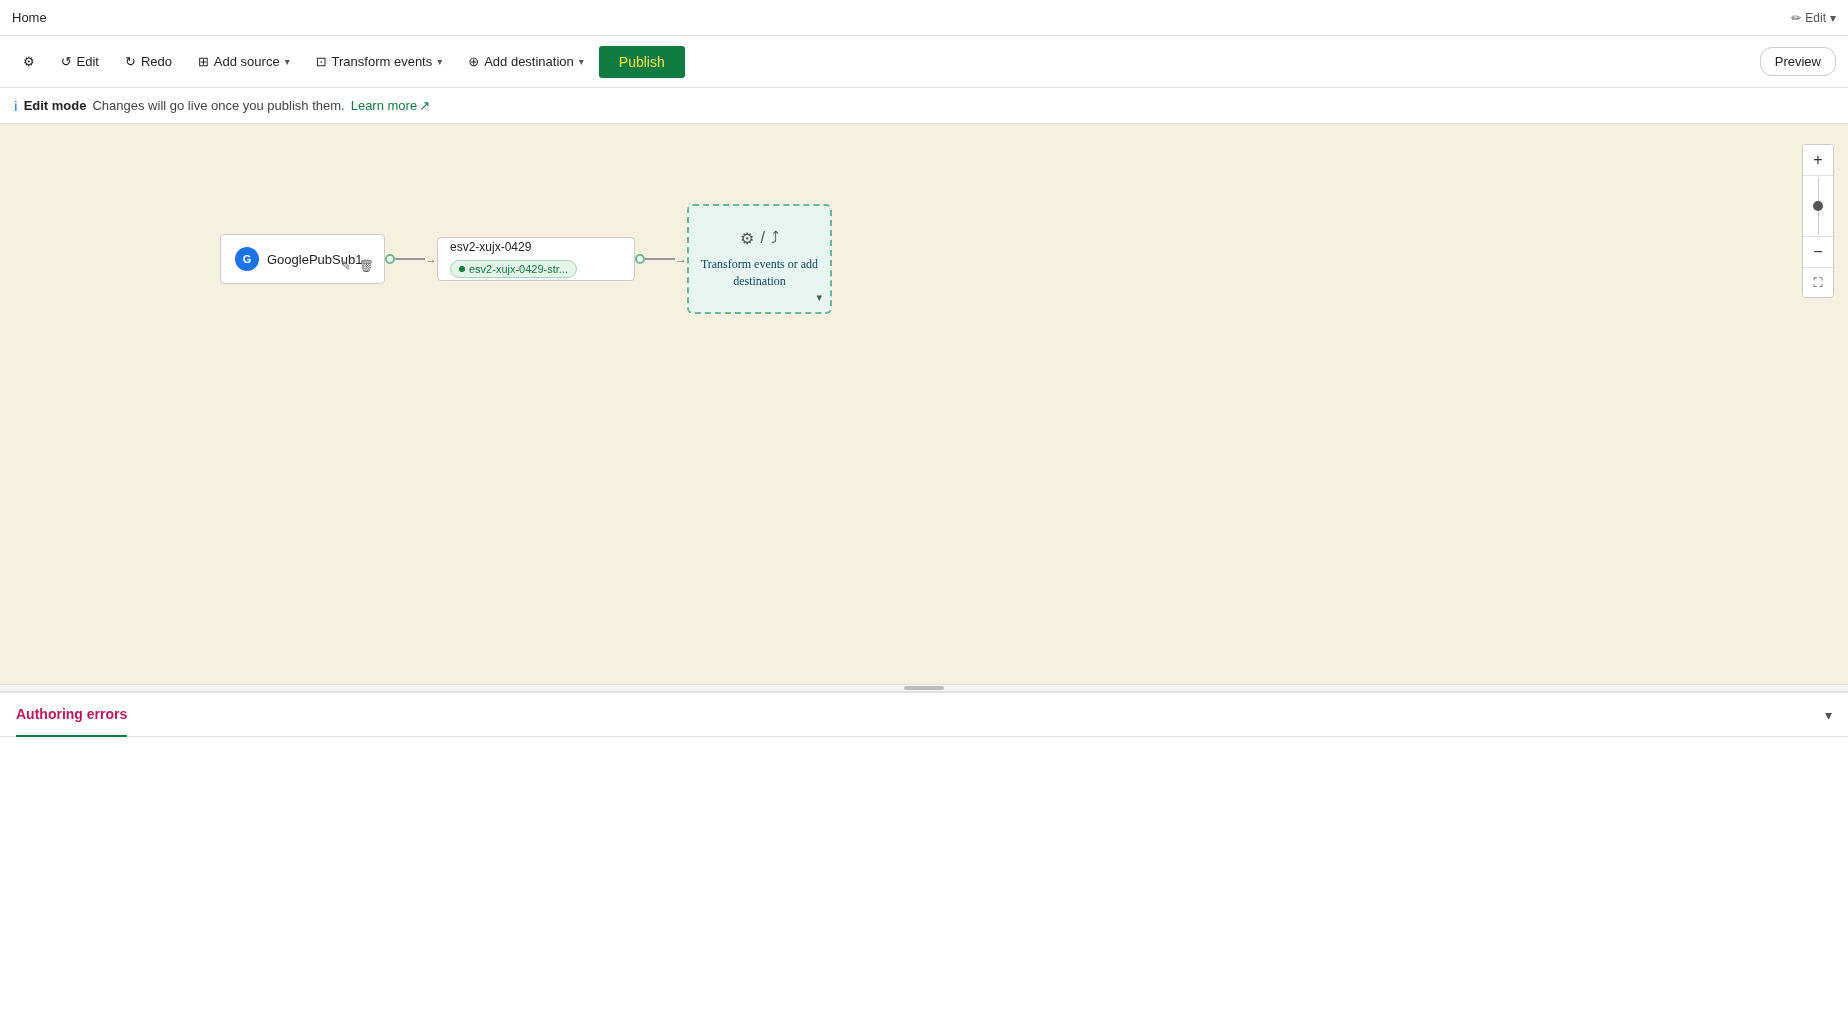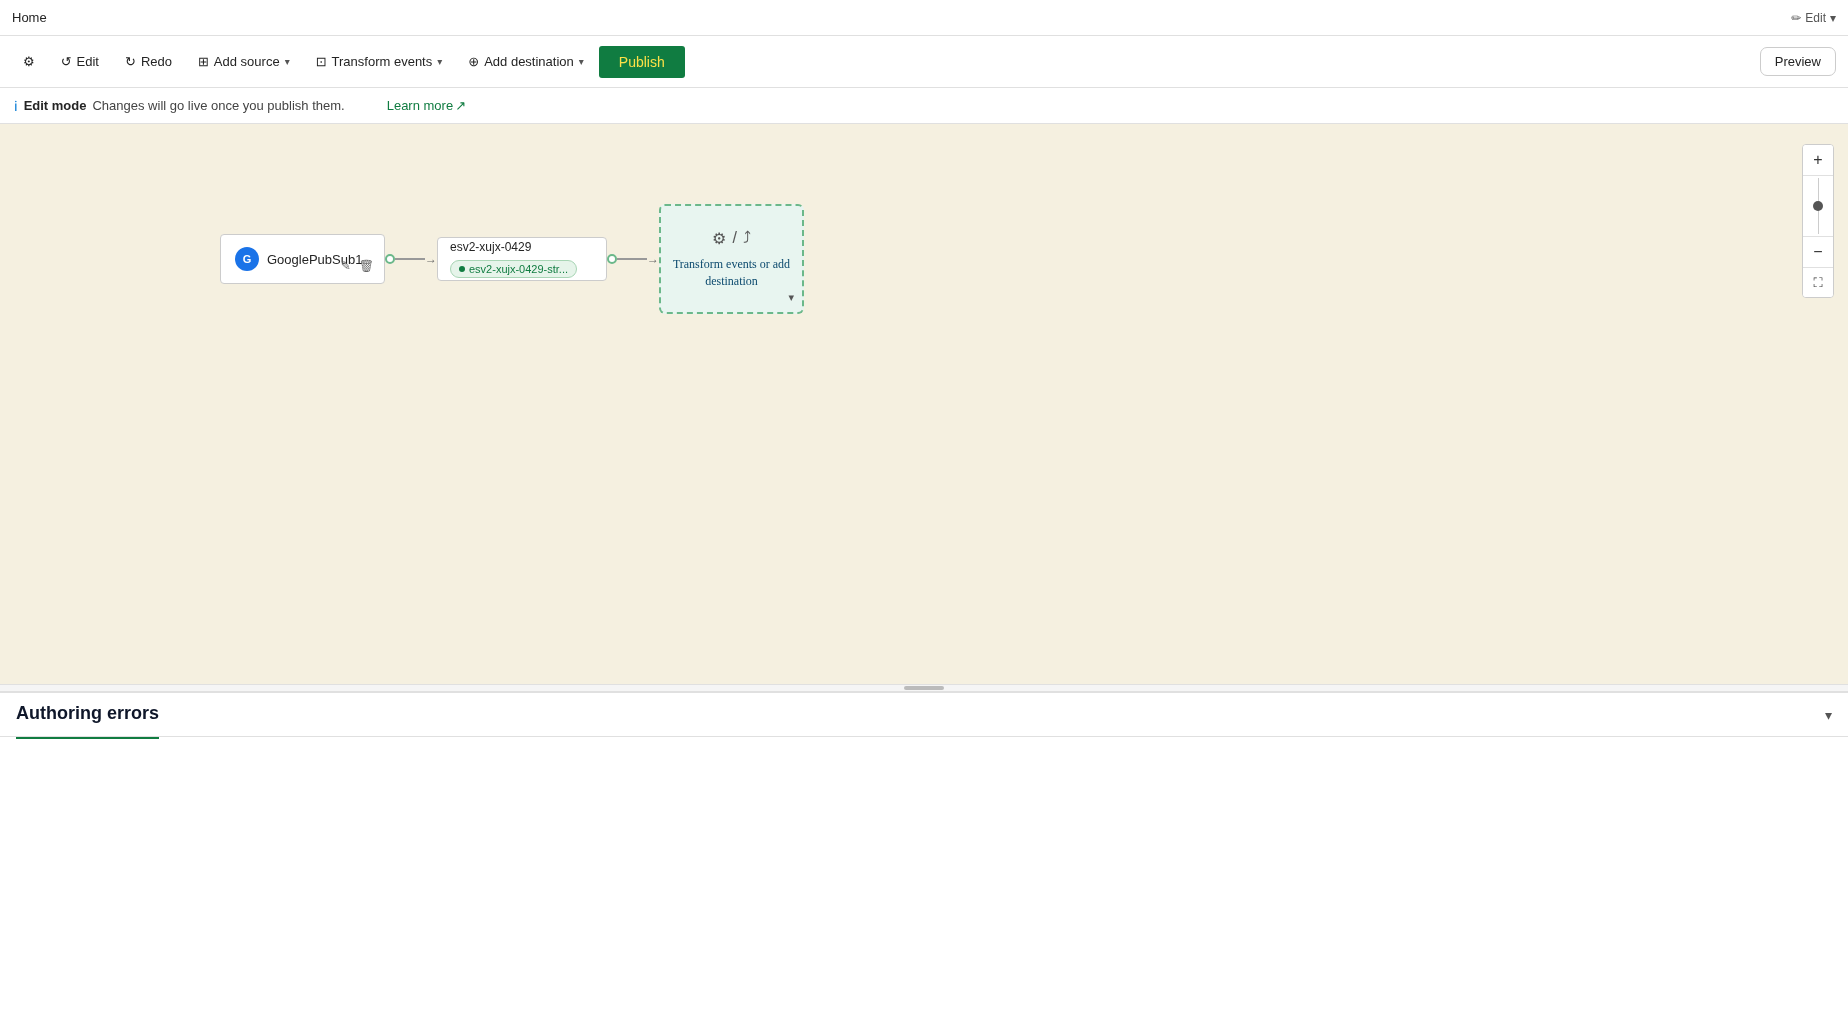--- a/index.html
+++ b/index.html
@@ -55,42 +55,42 @@
       border-radius: 3px;
       padding: 8px 20px;
       font-size: 14px;
       font-weight: 400;
       cursor: pointer;
     }
 
     .preview-btn {
       background: #fff;
       border: 1px solid #ccc;
-      border-radius: 7px;
+      border-radius: 12px;
       padding: 6px 14px;
       font-size: 13px;
       cursor: pointer;
       color: #242424;
     }
 
     
     .info-bar {
       height: 36px;
       background: #fff;
       border-bottom: 1px solid #e0e0e0;
       display: flex;
       align-items: center;
       padding: 0 14px;
       gap: 6px;
       font-size: 13px;
       color: #444;
     }
     .info-icon { color: #0078d4; font-size: 14px; }
     .info-mode { font-weight: 600; color: #242424; }
-    .learn-link { color: #107c41; text-decoration: none; display: flex; align-items: flex-start; gap: 2px; margin-left: 36px; }
+    .learn-link { color: #107c41; text-decoration: none; display: flex; align-items: flex-start; gap: 2px; }
 
     
     .canvas {
       width: 100%;
       background: #f5f0e0;
       position: relative;
       overflow: hidden;
     }
 
     
@@ -230,21 +230,21 @@
     }
     .connector-arrow {
       font-size: 12px;
       color: #666;
     }
 
     .node-event {
       background: #fff;
       border: 1px solid #ccc;
       border-radius: 4px;
-      width: 170px;
+      width: 198px;
       padding: 2px 12px;
       display: flex;
       flex-direction: column;
       gap: 6px;
       position: relative;
     }
     .node-event-title {
       font-size: 12px;
       font-weight: 500;
       color: #242424;
@@ -329,23 +329,23 @@
     }
     .errors-header {
       height: 44px;
       display: flex;
       align-items: center;
       justify-content: space-between;
       padding: 0 16px;
       border-bottom: 1px solid #e0e0e0;
     }
     .errors-title {
-      font-size: 18px;
+      font-size: 14px;
       font-weight: 600;
-      color: #0f172a;
+      color: #be185d;
       position: relative;
       padding-bottom: 2px;
     }
     .errors-title::after {
       content: '';
       position: absolute;
       bottom: -13px;
       left: 0;
       width: 100%;
       height: 2px;

